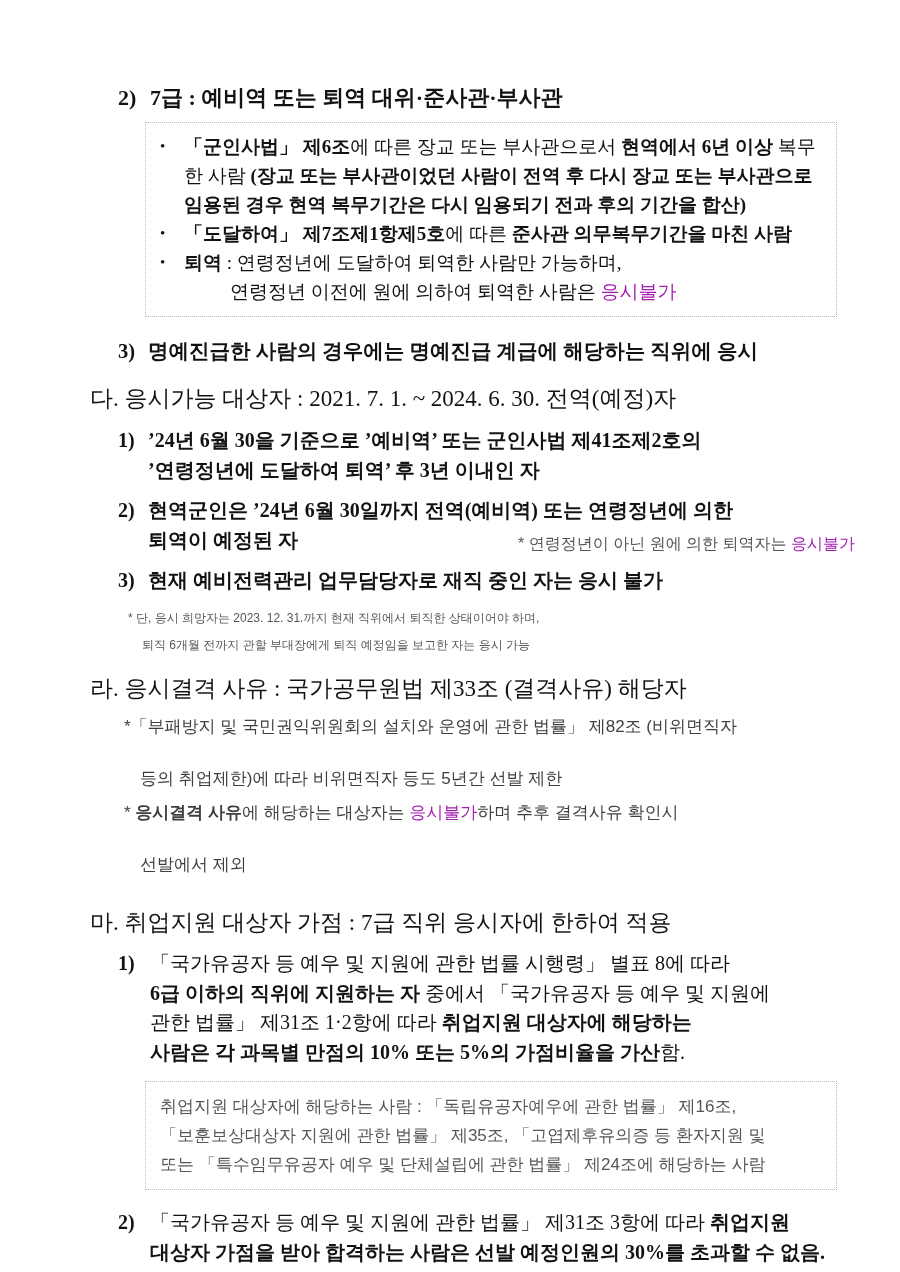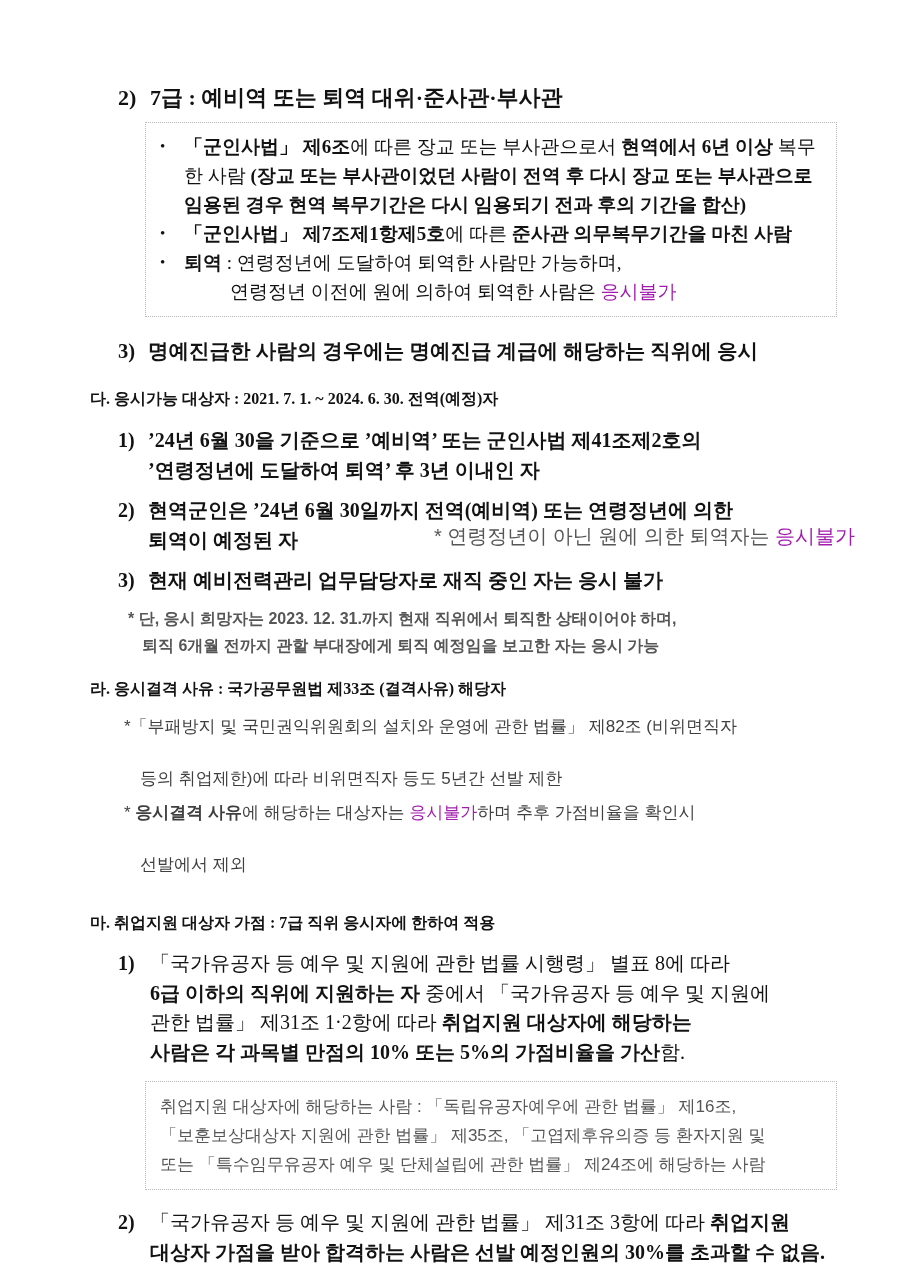--- a/index.html
+++ b/index.html
@@ -34,26 +34,26 @@
     font-size:19px;line-height:29px;
   }
   .bullet-row{display:flex;}
   .bul{flex:0 0 24px;font-size:15px;line-height:29px;}
   .bbody{flex:1;min-width:0;}
   .b3-cont{padding-left:46px;}
 
   .item3{font-size:20.5px;line-height:28px;margin:8px 0 14px 28px;}
   .item3 .lbl{flex:0 0 30px;}
 
-  .sec-h{font-size:16px;font-weight:700;line-height:28px;margin:6px 0 10px 0;}
+  .sec-h{font-size:23px;font-weight:400;line-height:28px;margin:6px 0 10px 0;}
 
   .da-item{font-size:20px;font-weight:700;line-height:30px;margin:2px 0 8px 28px;}
-  .da-i2-l2{display:flex;align-items:flex-start;}
-  .inline-note{font-size:20px;font-weight:400;margin-left:auto;line-height:22px;}
-  .da-notes{margin:2px 0 10px 38px;font-size:16px;line-height:27px;font-weight:700;}
+  .da-i2-l2{display:flex;align-items:flex-end;}
+  .inline-note{font-size:16px;font-weight:400;margin-left:auto;line-height:22px;}
+  .da-notes{margin:2px 0 10px 38px;font-size:12px;line-height:27px;font-weight:400;}
   .da-note2{padding-left:14px;}
 
   .ra-note{margin:0 0 6px 34px;font-size:17px;line-height:28px;}
   .ra-cont{padding-left:16px;margin-top:24px;}
 
   .ma-item{font-size:20px;line-height:29.5px;margin:2px 0 8px 28px;}
   .ma-item .lbl{flex:0 0 32px;}
   .ma-bold-lines{font-weight:700;}
   .dotbox2{
     margin:6px 0 16px 55px;width:692px;box-sizing:border-box;
@@ -72,21 +72,21 @@
     <span class="ibody">7급 : 예비역 또는 퇴역 대위·준사관·부사관</span>
   </div>
 
   <div class="dotbox">
     <div class="bullet-row">
       <span class="bul">•</span>
       <div class="bbody"><span class="b">「군인사법」 제6조</span><span>에 따른 장교 또는 부사관으로서 </span><span class="b">현역에서 6년 이상</span><span> 복무한 </span><span>사람 </span><span class="b">(장교 또는 부사관이었던 사람이 전역 후 다시 장교 또는 부사관으로 임용된 경우 현역 복무기간은 다시 임용되기 전과 후의 기간을 합산)</span></div>
     </div>
     <div class="bullet-row">
       <span class="bul">•</span>
-      <div class="bbody"><span class="b">「군인사법」 제7조제1항제5호</span><span>에 따른 </span><span class="b">준사관 의무복무기간을 마친 사람</span></div>
+      <div class="bbody"><span class="b">「도달하여」 제7조제1항제5호</span><span>에 따른 </span><span class="b">준사관 의무복무기간을 마친 사람</span></div>
     </div>
     <div class="bullet-row">
       <span class="bul">•</span>
       <div class="bbody">
         <div><span class="b">퇴역</span><span> : 연령정년에 도달하여 퇴역한 사람만 가능하며,</span></div>
         <div class="b3-cont"><span>연령정년 이전에 원에 의하여 퇴역한 사람은 </span><span class="red">응시불가</span></div>
       </div>
     </div>
   </div>
 
@@ -125,21 +125,21 @@
     <div class="da-note2">퇴직 6개월 전까지 관할 부대장에게 퇴직 예정임을 보고한 자는 응시 가능</div>
   </div>
 
   <div class="sec-h">라. 응시결격 사유 : 국가공무원법 제33조 (결격사유) 해당자</div>
 
   <div class="ra-note sans note-dark">
     <div>*「부패방지 및 국민권익위원회의 설치와 운영에 관한 법률」 제82조 (비위면직자</div>
     <div class="ra-cont">등의  취업제한)에 따라 비위면직자 등도 5년간 선발 제한</div>
   </div>
   <div class="ra-note sans note-dark">
-    <div><span>* </span><span class="b">응시결격 사유</span><span>에 해당하는 대상자는 </span><span class="red">응시불가</span><span>하며 추후 가점비율을 확인시</span></div>
+    <div><span>* </span><span class="b">응시결격 사유</span><span>에 해당하는 대상자는 </span><span class="red">응시불가</span><span>하며 추후 결격사유 확인시</span></div>
     <div class="ra-cont">선발에서 제외</div>
   </div>
 
   <div class="sec-h" style="margin-top:24px;">마. 취업지원 대상자 가점 : 7급 직위 응시자에 한하여 적용</div>
 
   <div class="itemrow ma-item">
     <span class="lbl">1)</span>
     <div class="ibody">
       <div>「국가유공자 등 예우 및 지원에 관한 법률 시행령」 별표 8에 따라</div>
       <div><span class="b">6급 이하의 직위에 지원하는 자</span><span> 중에서 「국가유공자 등 예우 및 지원에</span></div>

